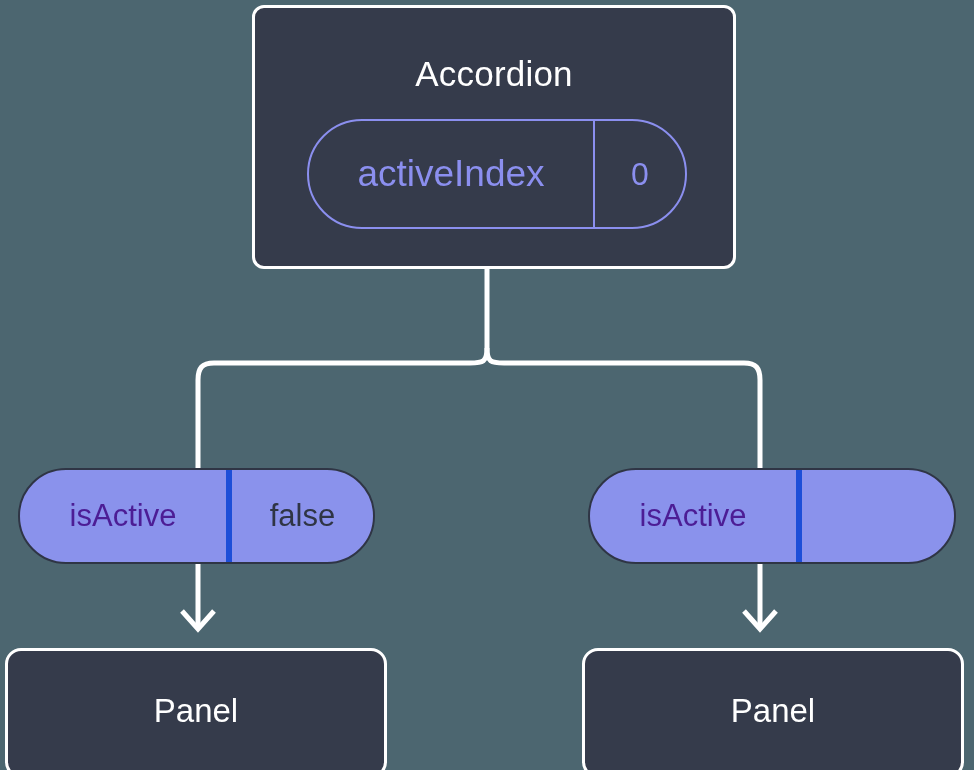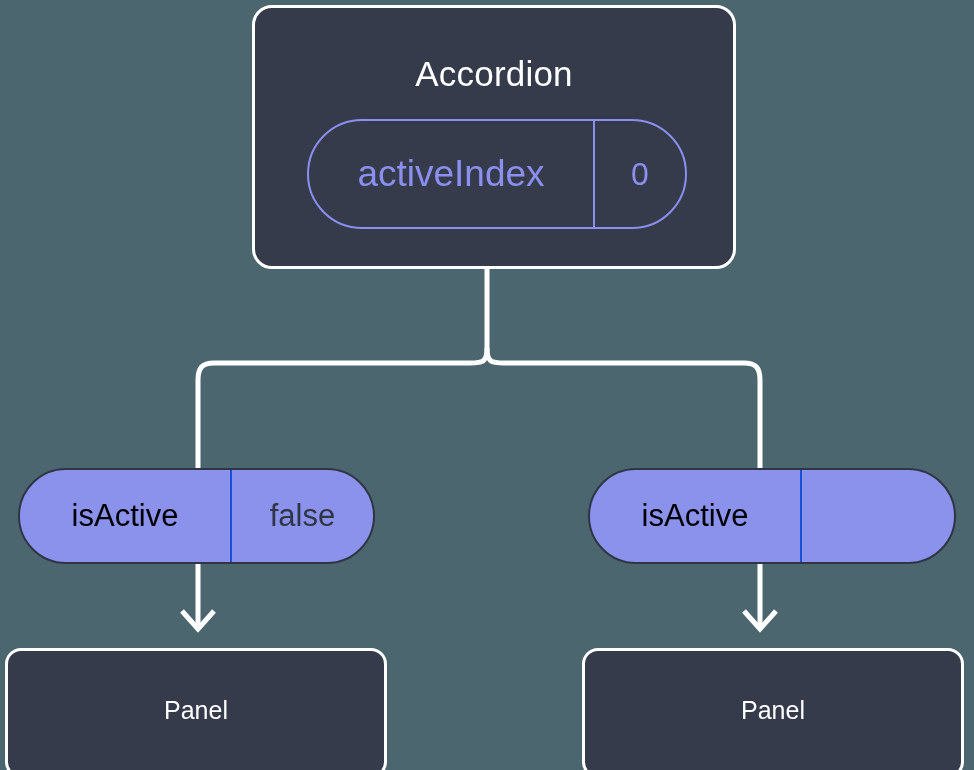--- a/index.html
+++ b/index.html
@@ -42,21 +42,21 @@
     justify-content: center;
   }
 
   #accordion-box {
     left: 252px;
     top: 5px;
     width: 484px;
     height: 264px;
     flex-direction: column;
     justify-content: flex-start;
-    border-radius: 20px;
+    border-radius: 12px;
   }
 
   .node-title {
     color: #ffffff;
     font-size: 35px;
     font-weight: 500;
     letter-spacing: 0.2px;
     margin-top: 48px;
     line-height: 1;
   }
@@ -103,24 +103,24 @@
     border: 2px solid #2f3545;
     border-radius: 48px;
     display: flex;
     align-items: stretch;
     overflow: hidden;
   }
   .pill .pk {
     display: flex;
     align-items: center;
     justify-content: center;
-    color: #000000;
+    color: #4c1d95;
     font-size: 31px;
     box-sizing: border-box;
-    border-right: 2px solid #1d4ed8;
+    border-right: 6px solid #1d4ed8;
   }
   .pill .pv {
     flex: 1 1 auto;
     display: flex;
     align-items: center;
     justify-content: center;
     color: #2f3545;
     font-size: 31px;
   }
 
@@ -146,21 +146,21 @@
     height: 130px;
   }
   #panel-right {
     left: 582px;
     top: 648px;
     width: 382px;
     height: 130px;
   }
   .panel-label {
     color: #ffffff;
-    font-size: 25px;
+    font-size: 33px;
     font-weight: 500;
     line-height: 1;
     margin-top: -6px;
   }
 </style>
 </head>
 <body>
 
 <div id="stage">
 

